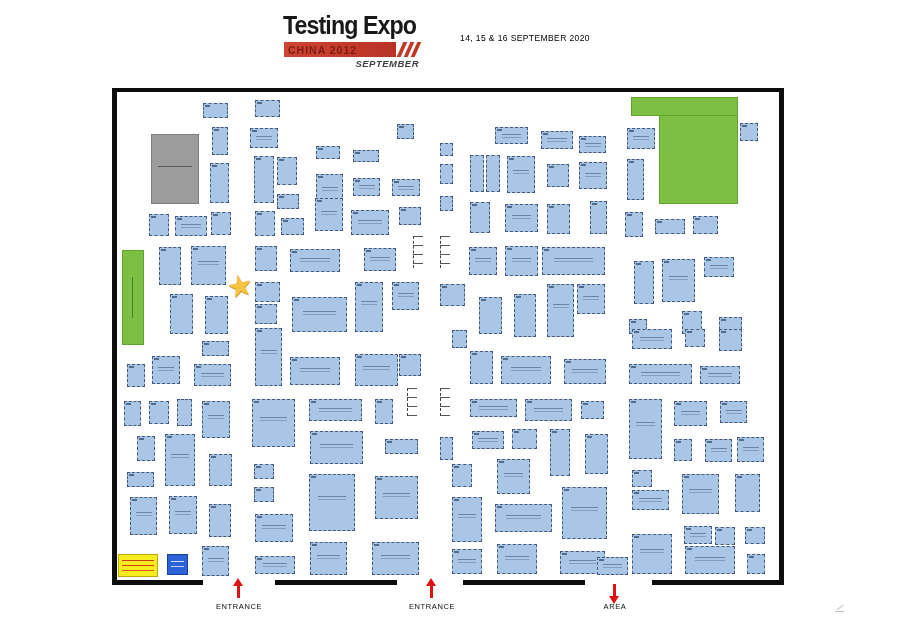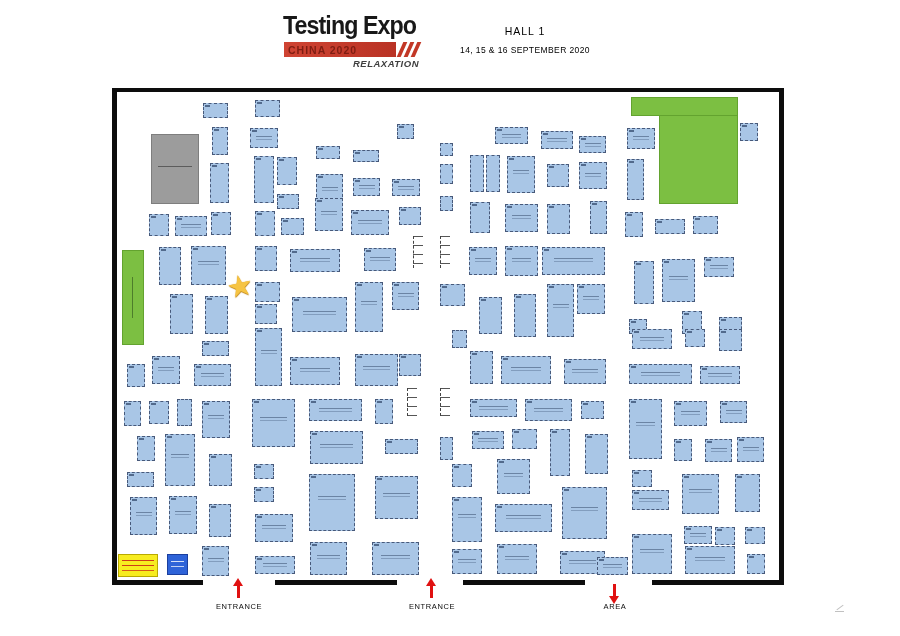--- a/index.html
+++ b/index.html
@@ -57,32 +57,31 @@
   #corner-mark i{position:absolute;left:1px;top:10px;width:9px;border-top:1.5px solid #777;}
 </style>
 </head>
 <body>
 
 <div id="stage">
 
   <div id="logo">
     <div class="logo-title">Testing Expo</div>
     <div class="logo-bar">
-      <span class="logo-bar-text">CHINA 2020</span>
+      <span class="logo-bar-text">CHINA 2012</span>
     </div>
     <div class="logo-stripes">
       <span class="stripe"></span>
         <span class="stripe"></span>
         <span class="stripe"></span>
     </div>
-    <div class="logo-sub">RELAXATION</div>
+    <div class="logo-sub">SEPTEMBER</div>
   </div>
 
   <div id="hall-block">
-    <div class="hall-title">HALL 1</div>
     <div class="hall-dates">14, 15 &amp; 16 SEPTEMBER 2020</div>
   </div>
 
   <div id="plan">
     <div id="relax-label">VISITOR
 RELAXATION
 AREA</div>
     <div id="star" style="left: 227px; top: 272px;">★</div>
     <div id="corner-mark">
         <span></span>

